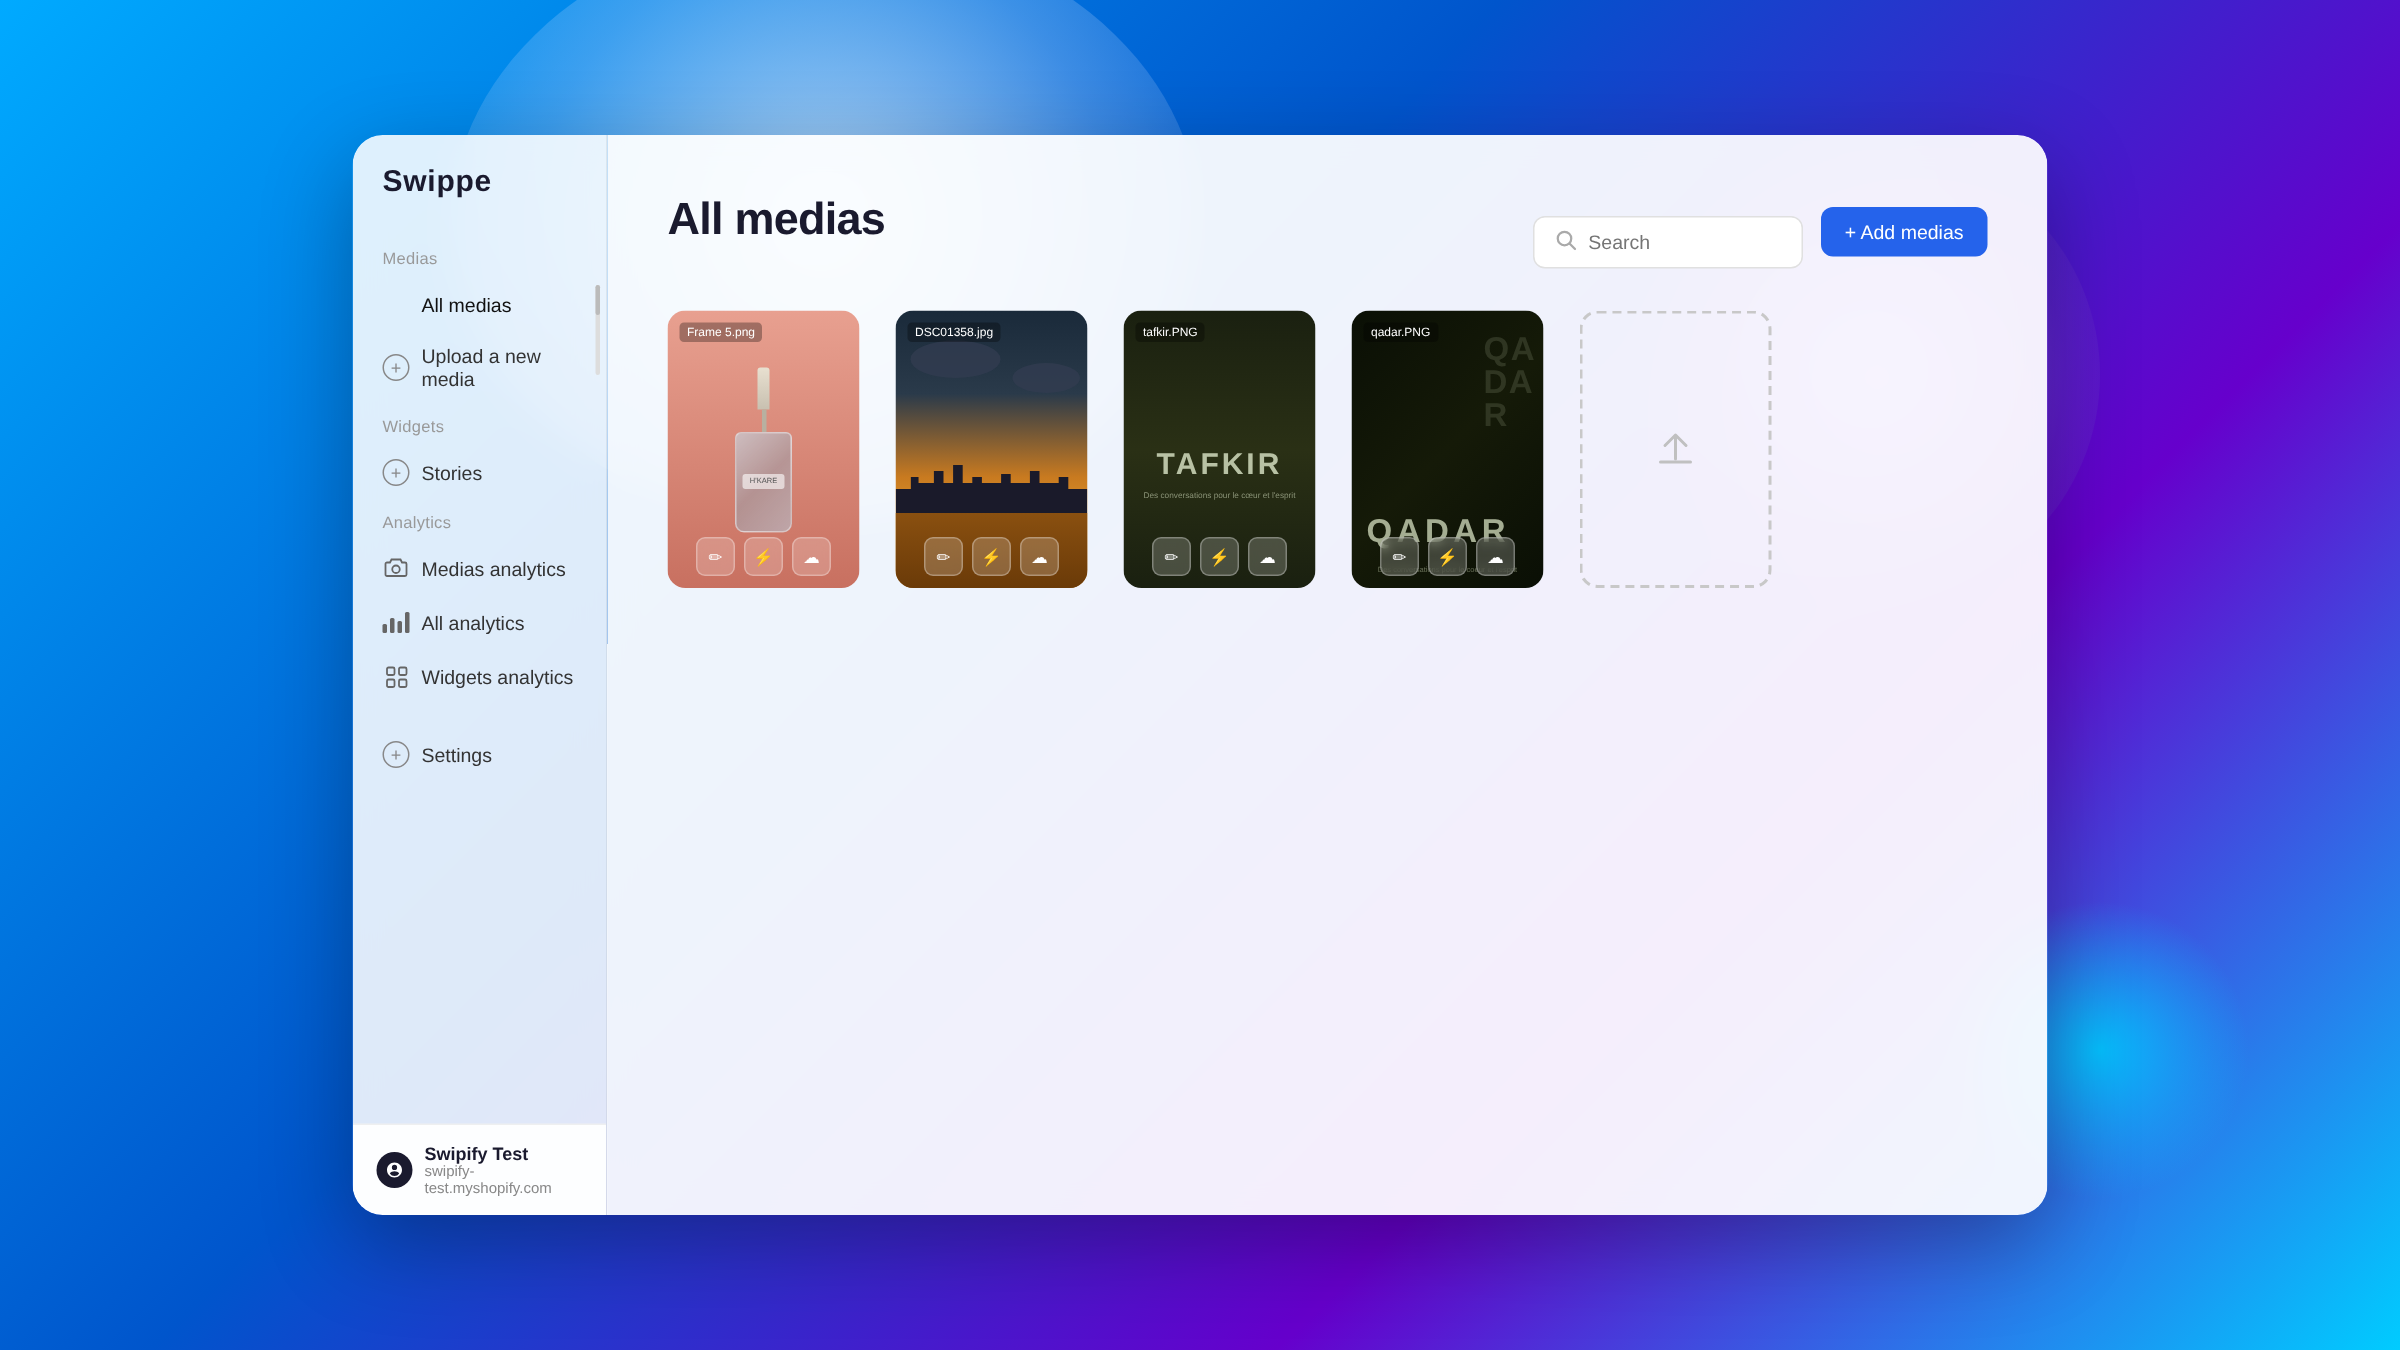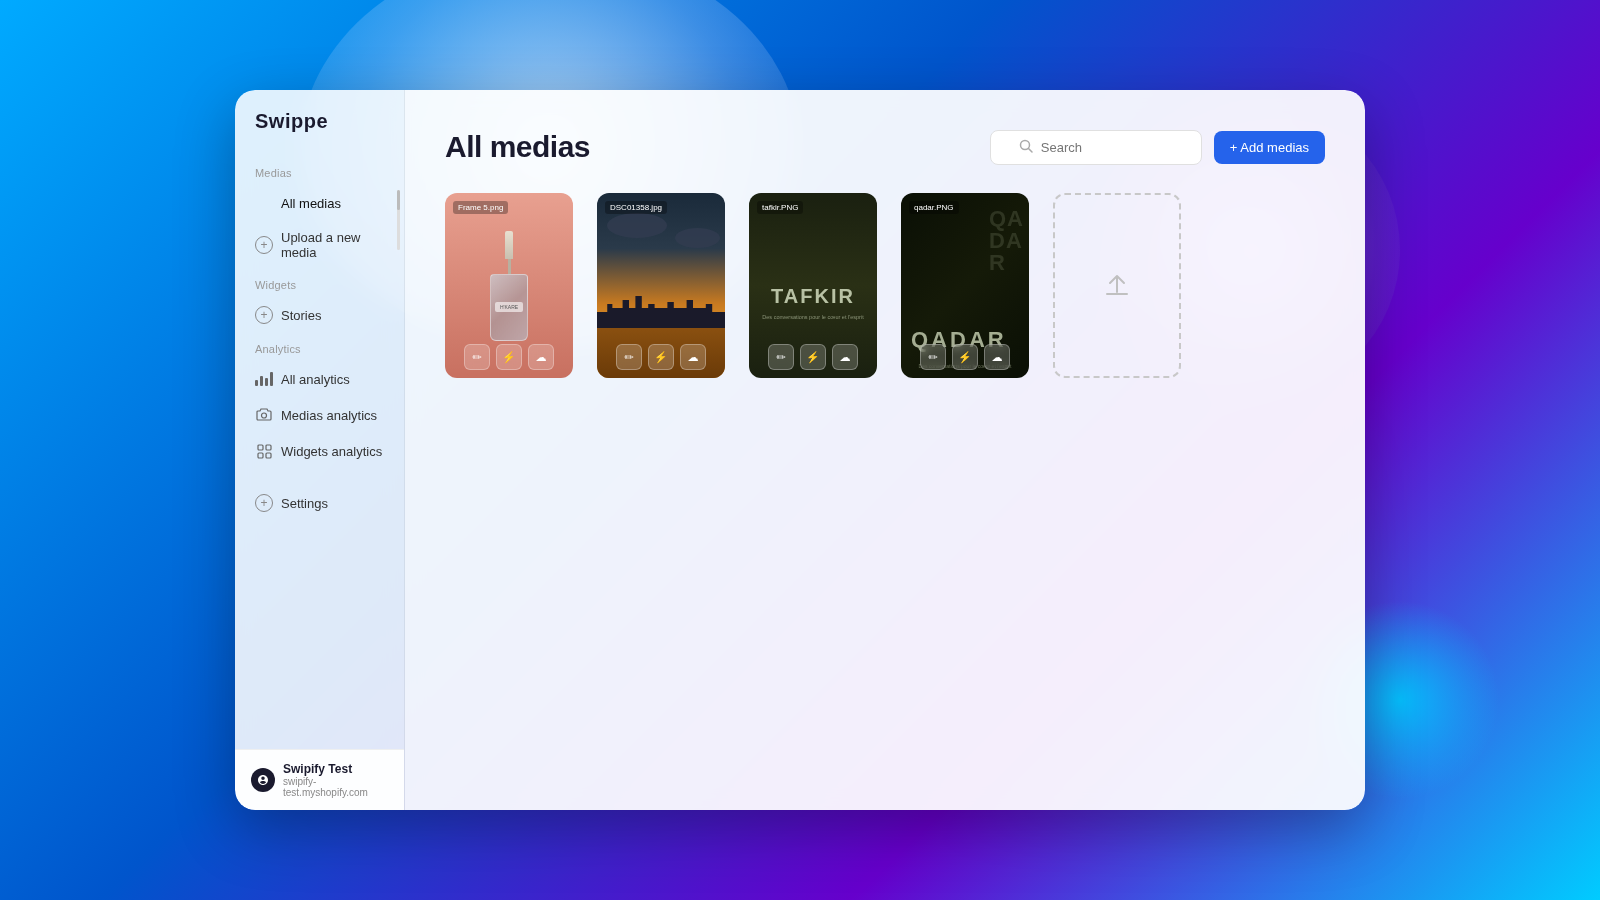--- a/index.html
+++ b/index.html
@@ -229,23 +229,24 @@
       align-items: center;
       gap: 12px;
     }
 
     .search-box {
       display: flex;
       align-items: center;
       background: white;
       border: 1.5px solid #e0e0e0;
       border-radius: 8px;
-      padding: 8px 28px;
+      padding: 8px 14px;
       gap: 8px;
-      width: 212px;
+      width: 180px;
+      margin-top: 14px;
     }
 
     .search-box input {
       border: none;
       outline: none;
       font-size: 13px;
       color: #888;
       background: transparent;
       width: 100%;
     }
@@ -566,38 +567,38 @@
 
       <div class="sidebar-item">
         <div class="plus-icon-circle">+</div>
         <span>Stories</span>
       </div>
 
       <div class="sidebar-section-label">Analytics</div>
 
       <div class="sidebar-item">
         <div class="item-icon">
+          <svg width="16" height="14" viewBox="0 0 16 14" fill="none">
+            <path d="M14 12H2c-.55 0-1-.45-1-1V4c0-.55.45-1 1-1h2l1-2h6l1 2h2c.55 0 1 .45 1 1v7c0 .55-.45 1-1 1z" stroke="#666" stroke-width="1.2" fill="none"></path>
+            <circle cx="8" cy="7.5" r="2.5" stroke="#666" stroke-width="1.2" fill="none"></circle>
+          </svg>
+        </div>
+        <span>Medias analytics</span>
+      </div>
+
+      <div class="sidebar-item">
+        <div class="item-icon">
           <div class="bar-chart-icon">
             <span style="height:6px"></span>
             <span style="height:10px"></span>
             <span style="height:8px"></span>
             <span style="height:14px"></span>
           </div>
         </div>
         <span>All analytics</span>
-      </div>
-
-      <div class="sidebar-item">
-        <div class="item-icon">
-          <svg width="16" height="14" viewBox="0 0 16 14" fill="none">
-            <path d="M14 12H2c-.55 0-1-.45-1-1V4c0-.55.45-1 1-1h2l1-2h6l1 2h2c.55 0 1 .45 1 1v7c0 .55-.45 1-1 1z" stroke="#666" stroke-width="1.2" fill="none"></path>
-            <circle cx="8" cy="7.5" r="2.5" stroke="#666" stroke-width="1.2" fill="none"></circle>
-          </svg>
-        </div>
-        <span>Medias analytics</span>
       </div>
 
       <div class="sidebar-item">
         <div class="item-icon">
           <svg width="15" height="15" viewBox="0 0 15 15" fill="none">
             <rect x="1" y="1" width="5" height="5" rx="1" stroke="#666" stroke-width="1.2" fill="none"></rect>
             <rect x="9" y="1" width="5" height="5" rx="1" stroke="#666" stroke-width="1.2" fill="none"></rect>
             <rect x="1" y="9" width="5" height="5" rx="1" stroke="#666" stroke-width="1.2" fill="none"></rect>
             <rect x="9" y="9" width="5" height="5" rx="1" stroke="#666" stroke-width="1.2" fill="none"></rect>
           </svg>

